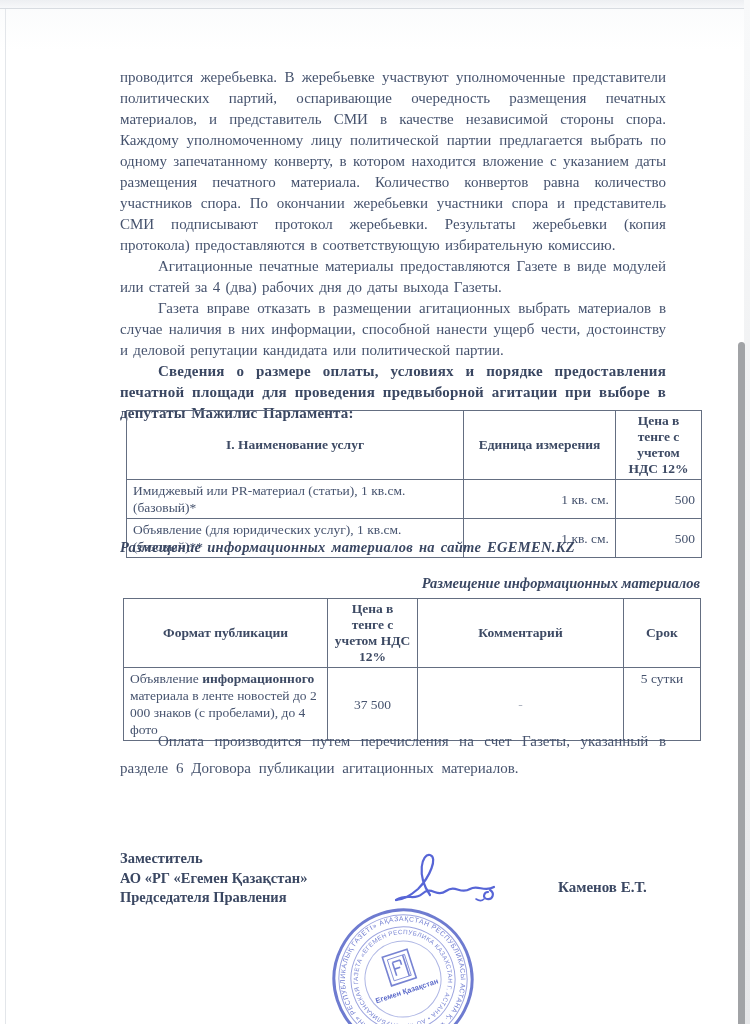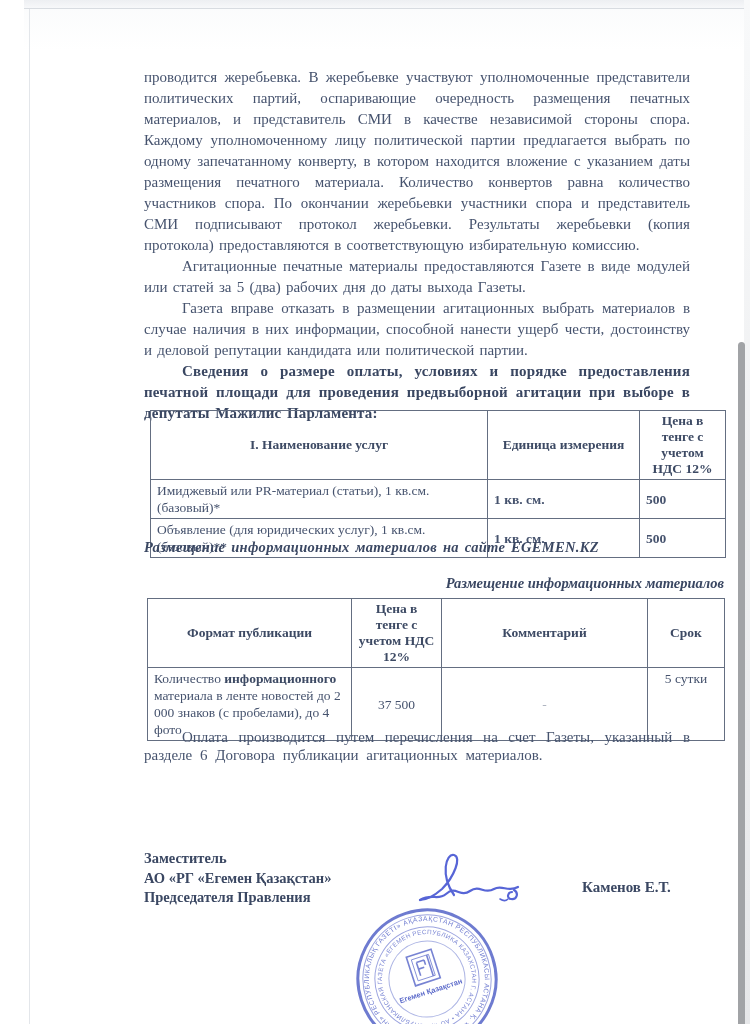--- a/index.html
+++ b/index.html
@@ -1,21 +1,21 @@
 <!DOCTYPE html>
 <html><head>
 <meta charset="utf-8">
 <style>
   html,body{margin:0;padding:0;}
   body{
     width:750px;height:1024px;position:relative;overflow:hidden;
     background:#ffffff;
     font-family:"Liberation Serif", serif;
   }
-  .page{position:absolute;inset:0;background:linear-gradient(180deg,#fafbfc 0%,#ffffff 5%);margin-left:24px;}
+  .page{position:absolute;inset:0;background:linear-gradient(180deg,#fafbfc 0%,#ffffff 5%);}
   .edge-top{position:absolute;top:0;left:0;right:0;height:8px;
     background:linear-gradient(180deg,#edeff2,#f7f8fa);border-bottom:1px solid #d8dce1;}
   .edge-left{position:absolute;top:9px;left:5px;bottom:0;width:1px;background:#e3e6ea;}
   .gutter{position:absolute;top:0;right:0;width:6px;bottom:0;
     background:linear-gradient(180deg,#f8f9fa,#e6e7e9);}
   .thumb{position:absolute;right:5px;width:7px;top:342px;height:682px;
     background:#a1a3a6;border-radius:4px 4px 0 0;}
 
   .bodytext{position:absolute;left:120px;top:67px;width:546px;
     color:#46536e;font-size:15px;line-height:21px;text-align:justify;}
@@ -24,36 +24,36 @@
   .headline{font-weight:bold;color:#3a4762;letter-spacing:.2px;word-spacing:3px;}
 
   table{border-collapse:collapse;color:#46536e;table-layout:fixed;}
   td,th{border:1px solid #646e81;padding:2px 6px;font-weight:normal;}
   th{font-weight:bold;color:#3d4a64;vertical-align:middle;line-height:16px;}
   td{font-size:13.5px;line-height:17px;}
 
   .t1{position:absolute;left:126px;top:410px;width:575px;font-size:13.5px;}
   .t1 th{height:50px;font-size:13.5px;}
   .t1 td{height:31px;}
-  .t1 .cen{text-align:left;vertical-align:middle;font-weight:bold;}
+  .t1 .cen{text-align:right;vertical-align:middle;}
   .t2{position:absolute;left:123px;top:598px;width:577px;font-size:13.5px;}
   .t2 th{height:46px;font-size:13.5px;}
   .t2 td{height:62px;vertical-align:middle;}
   .t2 .vtop{vertical-align:top;}
   .t2 .cen{text-align:center;}
   .faint{opacity:.45;}
   .bold-inline{font-weight:bold;color:#3d4a64;}
 
   .site-line{position:absolute;left:120px;top:539px;font-weight:bold;font-size:14.5px;
     color:#3a4762;letter-spacing:.3px;word-spacing:2px;font-style:italic;}
   .t2-title{position:absolute;left:123px;top:575px;width:577px;text-align:right;
     font-weight:bold;font-style:italic;font-size:14.5px;color:#3a4762;}
 
   .payment{position:absolute;left:120px;top:728px;width:546px;color:#46536e;
-    font-size:15px;line-height:18px;text-align:justify;word-spacing:4px;}
+    font-size:15px;line-height:27px;text-align:justify;word-spacing:4px;}
   .payment p{margin:0;}
 
   .sig{position:absolute;left:120px;top:849px;font-weight:bold;font-size:14.5px;
     line-height:19.5px;color:#3a4762;}
   .name{position:absolute;left:558px;top:879px;font-weight:bold;font-size:15px;color:#3a4762;}
 
   .signature-svg{position:absolute;left:372px;top:849px;}
   .stamp-svg{position:absolute;left:318px;top:894px;transform:rotate(-18deg);}
   .ring-text{font-size:6.8px;letter-spacing:.6px;fill:#4a5ac4;font-family:"Liberation Sans",sans-serif;}
   .ring-text2{font-size:6.3px;letter-spacing:.4px;fill:#4a5ac4;font-family:"Liberation Sans",sans-serif;}
@@ -61,21 +61,21 @@
 </style>
 </head>
 <body>
 
 <div class="page">
   <div class="edge-top"></div>
   <div class="edge-left"></div>
 
   <div class="bodytext">
     <p>проводится жеребьевка. В жеребьевке участвуют уполномоченные представители политических партий, оспаривающие очередность размещения печатных материалов, и представитель СМИ в качестве независимой стороны спора. Каждому уполномоченному лицу политической партии предлагается выбрать по одному запечатанному конверту, в котором находится вложение с указанием даты размещения печатного материала. Количество конвертов равна количество участников спора. По окончании жеребьевки участники спора и представитель СМИ подписывают протокол жеребьевки. Результаты жеребьевки (копия протокола) предоставляются в соответствующую избирательную комиссию.</p>
-    <p class="indent">Агитационные печатные материалы предоставляются Газете в виде модулей или статей за 5 (два) рабочих дня до даты выхода Газеты.</p>
+    <p class="indent">Агитационные печатные материалы предоставляются Газете в виде модулей или статей за 4 (два) рабочих дня до даты выхода Газеты.</p>
     <p class="indent">Газета вправе отказать в размещении агитационных выбрать материалов в случае наличия в них информации, способной нанести ущерб чести, достоинству и деловой репутации кандидата или политической партии.</p>
     <p class="indent headline">Сведения о размере оплаты, условиях и порядке предоставления печатной площади для проведения предвыборной агитации при выборе в депутаты  Мажилис Парламента:</p>
   </div>
 
   <table class="t1">
     <colgroup>
         <col style="width:337px">
         <col style="width:152px">
         <col style="width:86px">
       </colgroup>
@@ -109,21 +109,21 @@
         <col style="width:77px">
       </colgroup>
     <tbody>
         <tr>
       <th>Формат публикации</th>
       <th>Цена в тенге с учетом НДС 12%</th>
       <th>Комментарий</th>
       <th>Срок</th>
     </tr>
     <tr>
-      <td class="vtop"><span>Количество </span><span class="bold-inline">информационного</span><span> материала в ленте новостей до 2 000 знаков (с пробелами), до 4 фото</span></td>
+      <td class="vtop"><span>Объявление </span><span class="bold-inline">информационного</span><span> материала в ленте новостей до 2 000 знаков (с пробелами), до 4 фото</span></td>
       <td class="cen">37 500</td>
       <td class="cen faint">-</td>
       <td class="vtop cen">5 сутки</td>
     </tr>
   </tbody>
     </table>
 
   <div class="payment">
     <p class="indent">Оплата производится путем перечисления на счет Газеты, указанный в разделе 6 Договора публикации агитационных материалов.</p>
   </div>

